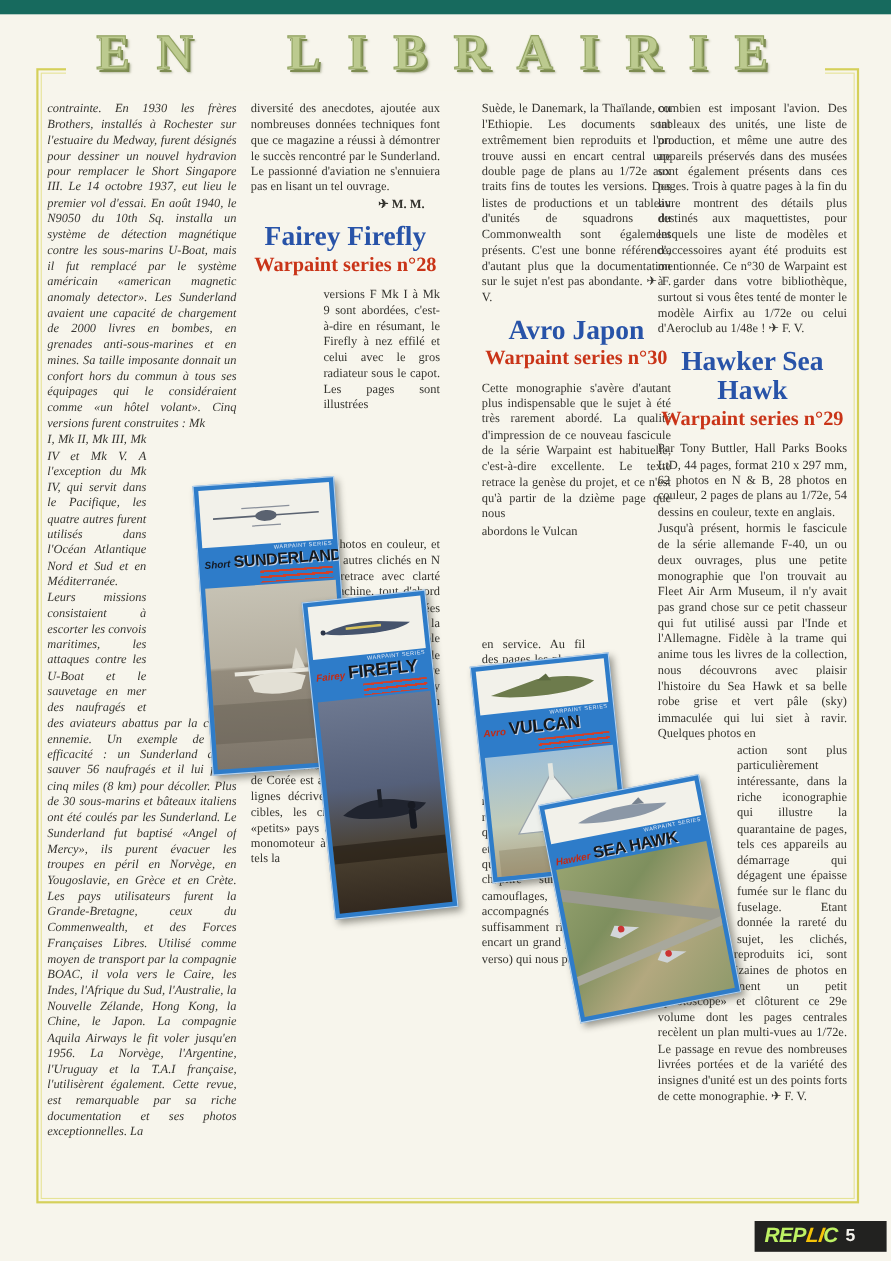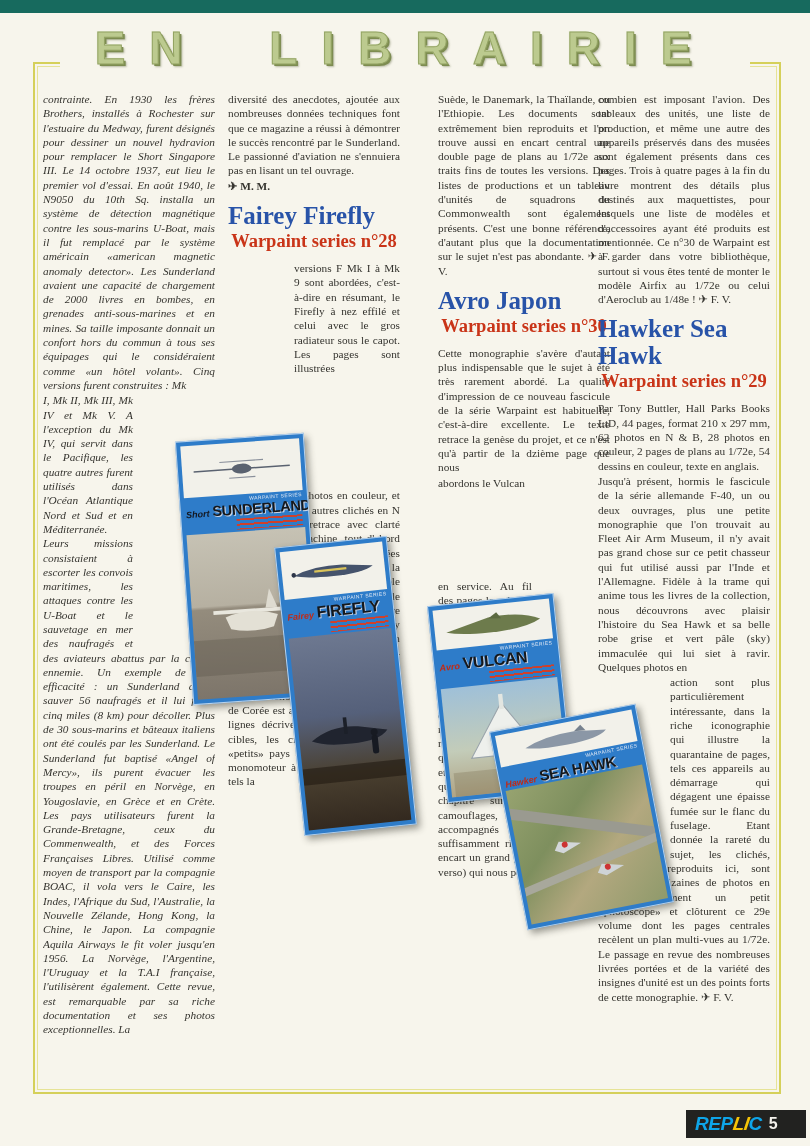--- a/index.html
+++ b/index.html
@@ -11,32 +11,32 @@
   .top-bar{position:absolute;left:0;top:0;width:810px;height:13px;background:#176a5e;}
 
   
   .frame{position:absolute;left:33px;top:62px;width:744px;height:1028px;
          border:2px solid #d5d05a;z-index:1;}
   .frame::after{content:"";position:absolute;inset:2px;border:1px solid #e6e396;}
 
   
   .title{position:absolute;left:60px;top:16px;width:690px;height:66px;margin:0;z-index:5;
          background:#f7f5ec;text-align:center;
-         font-family:Liberation Sans, sans-serif;font-weight:700;
+         font-family:Liberation Serif, serif;font-weight:700;
          font-size:46px;line-height:64px;letter-spacing:24px;word-spacing:26px;
          color:#bcca8f;-webkit-text-stroke:1px #93a363;
          text-shadow:-1px -1px 0 #eaeed9, 2px 2px 0 #7d8c51, 3px 3px 2px rgba(70,80,35,.35);}
 
   
   .col{position:absolute;top:92px;width:172px;height:998px;overflow:hidden;z-index:2;
        font-size:11.3px;line-height:14.3px;color:#35342f;text-align:justify;}
   .col1{left:43px;font-style:italic;} .col2{left:228px;} .col3{left:438px;} .col4{left:598px;}
   .col p{margin:0 0 1px 0;}
-  .sig{text-align:left;padding-right:14px;font-weight:700;}
-  .h-blue{font-size:25px;line-height:27px;font-weight:700;color:#2853a8;text-align:left;margin:9px 0 2px 0 !important;}
+  .sig{text-align:right;padding-right:14px;font-weight:700;}
+  .h-blue{font-size:25px;line-height:27px;font-weight:700;color:#2853a8;text-align:center;margin:9px 0 2px 0 !important;}
   .h-red{font-size:18.5px;line-height:21px;font-weight:700;color:#c93418;text-align:center;margin:0 0 9px 0 !important;}
   .align-r{text-align:left;}
   .fl-r{float:right;} .fl-l{float:left;}
   .sp-sunderland-r{width:82px;height:255px;}
   .sp-sunderland-l{width:60px;height:160px;margin-right:6px;}
   .gap-firefly{height:112px;}
   .gap-vulcan{height:88px;}
   .sp-seahawk-r{width:74px;height:148px;margin-left:4px;}
   .sp-seahawk-l{width:66px;height:176px;margin-right:6px;}
 
@@ -68,21 +68,21 @@
   .cov-photo svg{position:absolute;inset:0;width:100%;height:100%;}
   .ph-sunderland{background:linear-gradient(180deg,#c6c2b4 0%,#b6b0a1 44%,#948c7d 46%,#7d756a 100%);}
   .ph-firefly{background:linear-gradient(180deg,#6d7890 0%,#55607a 42%,#4a4030 72%,#33291f 100%);}
   .ph-vulcan{background:linear-gradient(180deg,#9fc0d8 0%,#c3ccb9 58%,#b0a383 100%);}
   .ph-seahawk{background:linear-gradient(135deg,#97a370 0%,#7e8f5e 34%,#b3a87f 62%,#8f9a6b 100%);}
 
   
   .replic{position:absolute;left:686px;top:1110px;width:120px;height:28px;background:#222220;
           z-index:5;display:flex;align-items:center;padding-left:9px;box-sizing:border-box;
           font-family:"Liberation Sans",sans-serif;font-style:italic;font-weight:900;}
-  .replic .w{color:#0ea5e9;font-size:19px;letter-spacing:-.5px;font-style:italic;}
+  .replic .w{color:#bef264;font-size:19px;letter-spacing:-.5px;font-style:italic;}
   .replic .y{color:#f5c408;font-size:19px;letter-spacing:-.5px;transform:skewX(-8deg);display:inline-block;}
   .replic .num{color:#f4f2ec;font-size:16px;font-style:normal;font-weight:700;margin-left:7px;}
 </style>
 </head>
 <body>
 
 <div class="page">
 
   <div class="top-bar"></div>
   <div class="frame"></div>

